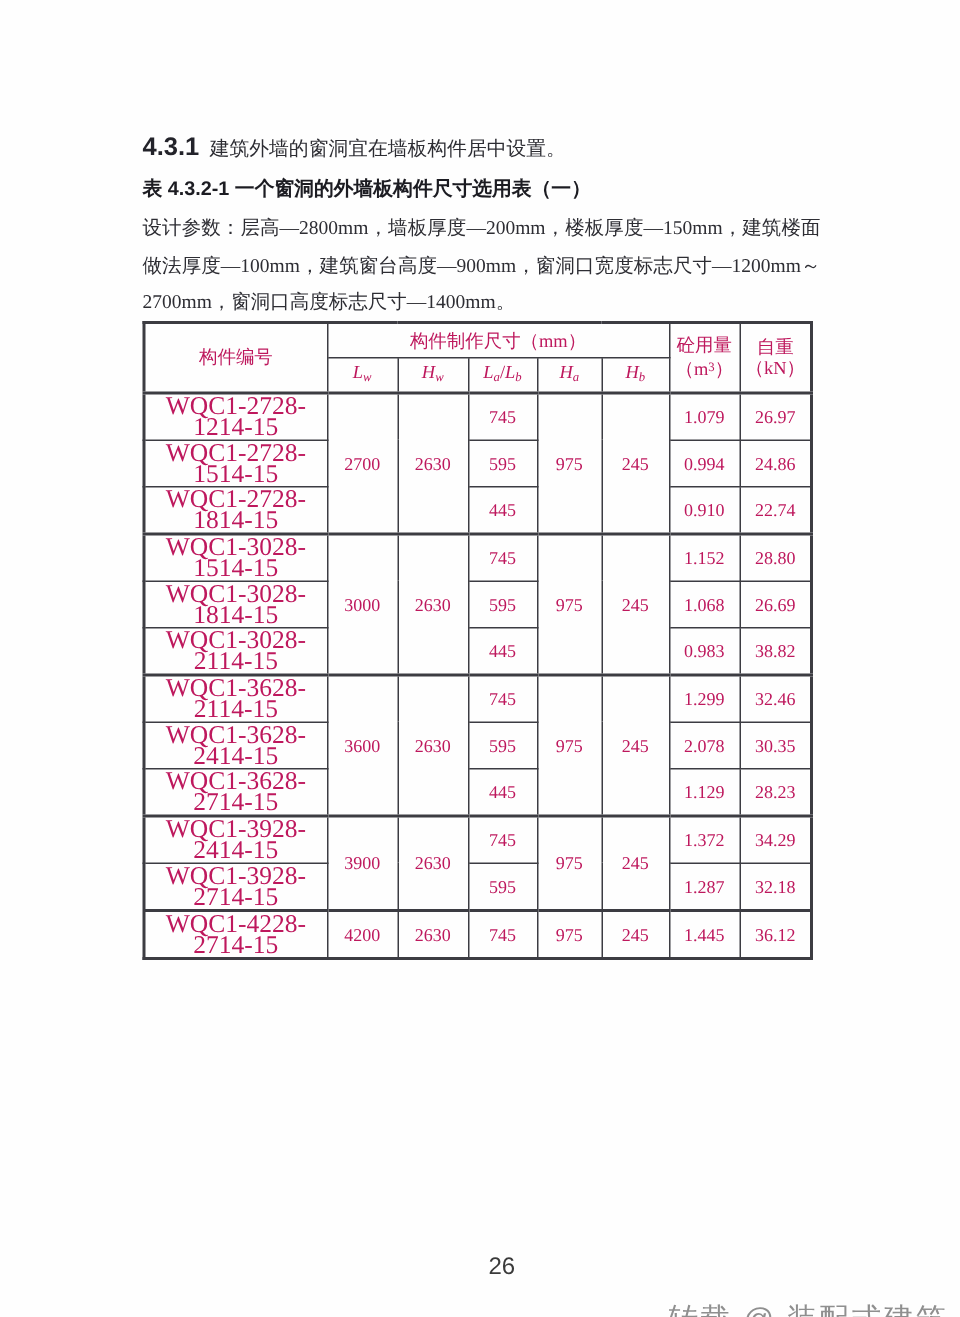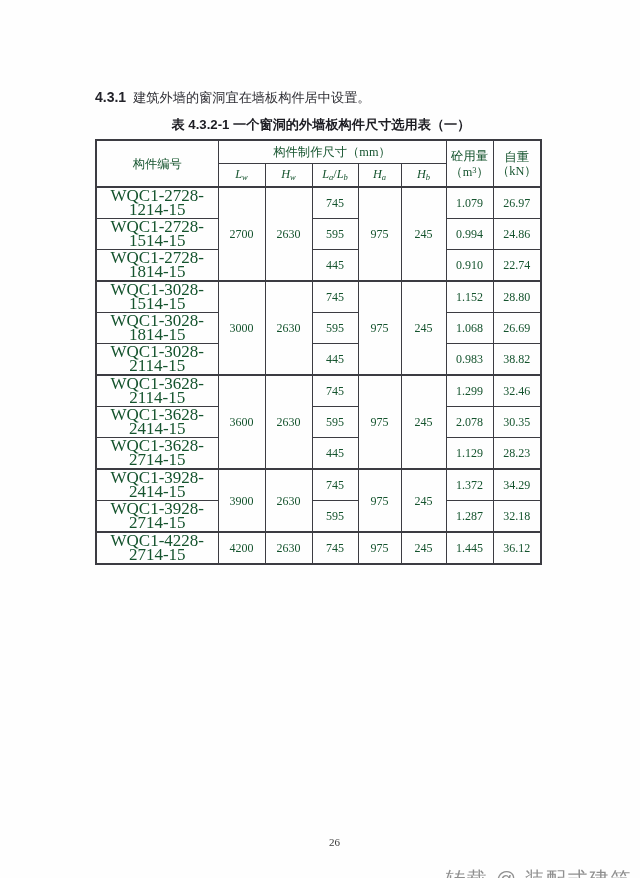--- a/index.html
+++ b/index.html
@@ -12,71 +12,72 @@
   .content{position:absolute;left:95px;top:84px;width:452px;}
   .section-heading{
     margin:0 0 8px 0;text-align:center;
     font-family:"Liberation Sans","DejaVu Sans",sans-serif;
     font-size:15px;font-weight:bold;color:#1c1c22;line-height:20px;
     letter-spacing:.5px;
   }
   .clause{margin:0;font-size:13.2px;line-height:27px;text-align:justify;}
   .clause-num{
     font-family:"Liberation Sans","DejaVu Sans",sans-serif;
-    font-weight:bold;color:#23232a;margin-right:7px;font-size:14px;
+    font-weight:bold;color:#23232a;margin-right:7px;font-size:17px;
   }
   .table-title{
-    margin:5px 0 5px 0;text-align:center;
+    margin:5px 0 5px 0;
     font-family:"Liberation Sans","DejaVu Sans",sans-serif;
     font-size:13.2px;font-weight:bold;color:#1c1c22;line-height:18px;
   }
   .design-params{margin:0;font-size:13px;line-height:24.5px;text-align:justify;}
   table.dim-table{
-    border-collapse:collapse;width:420px;margin-top:5px;
-    font-size:12px;color:#14532d;table-layout:fixed;
+    border-collapse:collapse;width:420px;margin-top:0;
+    font-size:12px;color:#be185d;table-layout:fixed;
   }
   table.dim-table,
   table.dim-table th,
   table.dim-table td{border:1px solid #3c3c42;}
   table.dim-table{border-width:2px;}
   table.dim-table th,
   table.dim-table td{
     text-align:center;vertical-align:middle;
     padding:1px 1px;height:20px;font-weight:normal;
     line-height:14px;
   }
   table.dim-table thead th{font-size:12.3px;}
   tr.group-start td{border-top-width:2px;}
   td.id-cell{font-size:17px;letter-spacing:0;}
   .dim-var{font-style:italic;font-family:"Liberation Serif",serif;}
   sub.dim-sub{font-size:8.5px;vertical-align:-2px;font-style:italic;}
   sup.unit-sup{font-size:8.5px;vertical-align:3px;}
   .page-number{
     position:absolute;left:0;right:0;top:836px;text-align:center;
-    font-family:Liberation Serif, serif;
-    font-size:11px;color:#3a3a3a;padding-left:29px;
+    font-family:Liberation Sans, sans-serif;
+    font-size:16px;color:#3a3a3a;padding-left:29px;
   }
   .watermark{
     position:absolute;right:8px;top:866px;height:12px;overflow:hidden;
     font-size:20px;color:#474747;opacity:.6;letter-spacing:1.5px;
     font-family:"Liberation Sans","DejaVu Sans",sans-serif;
     white-space:nowrap;
   }
 </style>
 </head>
 <body>
 
 <div class="content">
 
 
   <p class="clause"><span class="clause-num">4.3.1</span><span>建筑外墙的窗洞宜在墙板构件居中设置。</span></p>
 
 
   <h2 class="table-title">表 4.3.2-1  一个窗洞的外墙板构件尺寸选用表（一）</h2>
 
+  <p class="design-params">设计参数：层高—2800mm，墙板厚度—200mm，楼板厚度—150mm，建筑楼面做法厚度—100mm，建筑窗台高度—900mm，窗洞口宽度标志尺寸—1200mm～2700mm，窗洞口高度标志尺寸—1400mm。</p>
 
   <table class="dim-table">
     <colgroup>
       <col style="width:122px">
       <col style="width:47px">
       <col style="width:47px">
       <col style="width:46px">
       <col style="width:43px">
       <col style="width:45px">
       <col style="width:47px">

